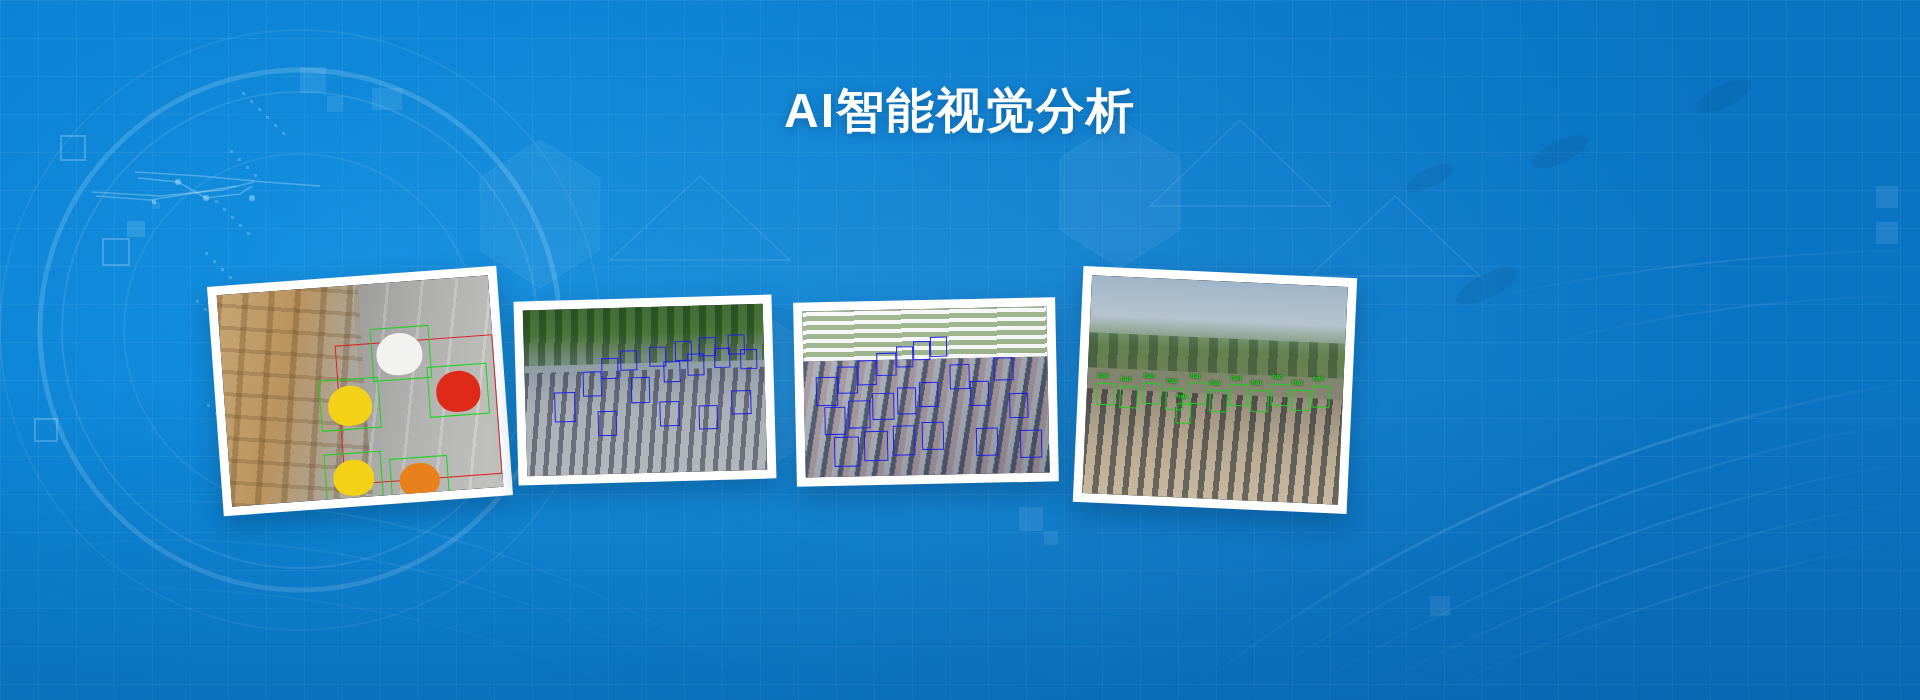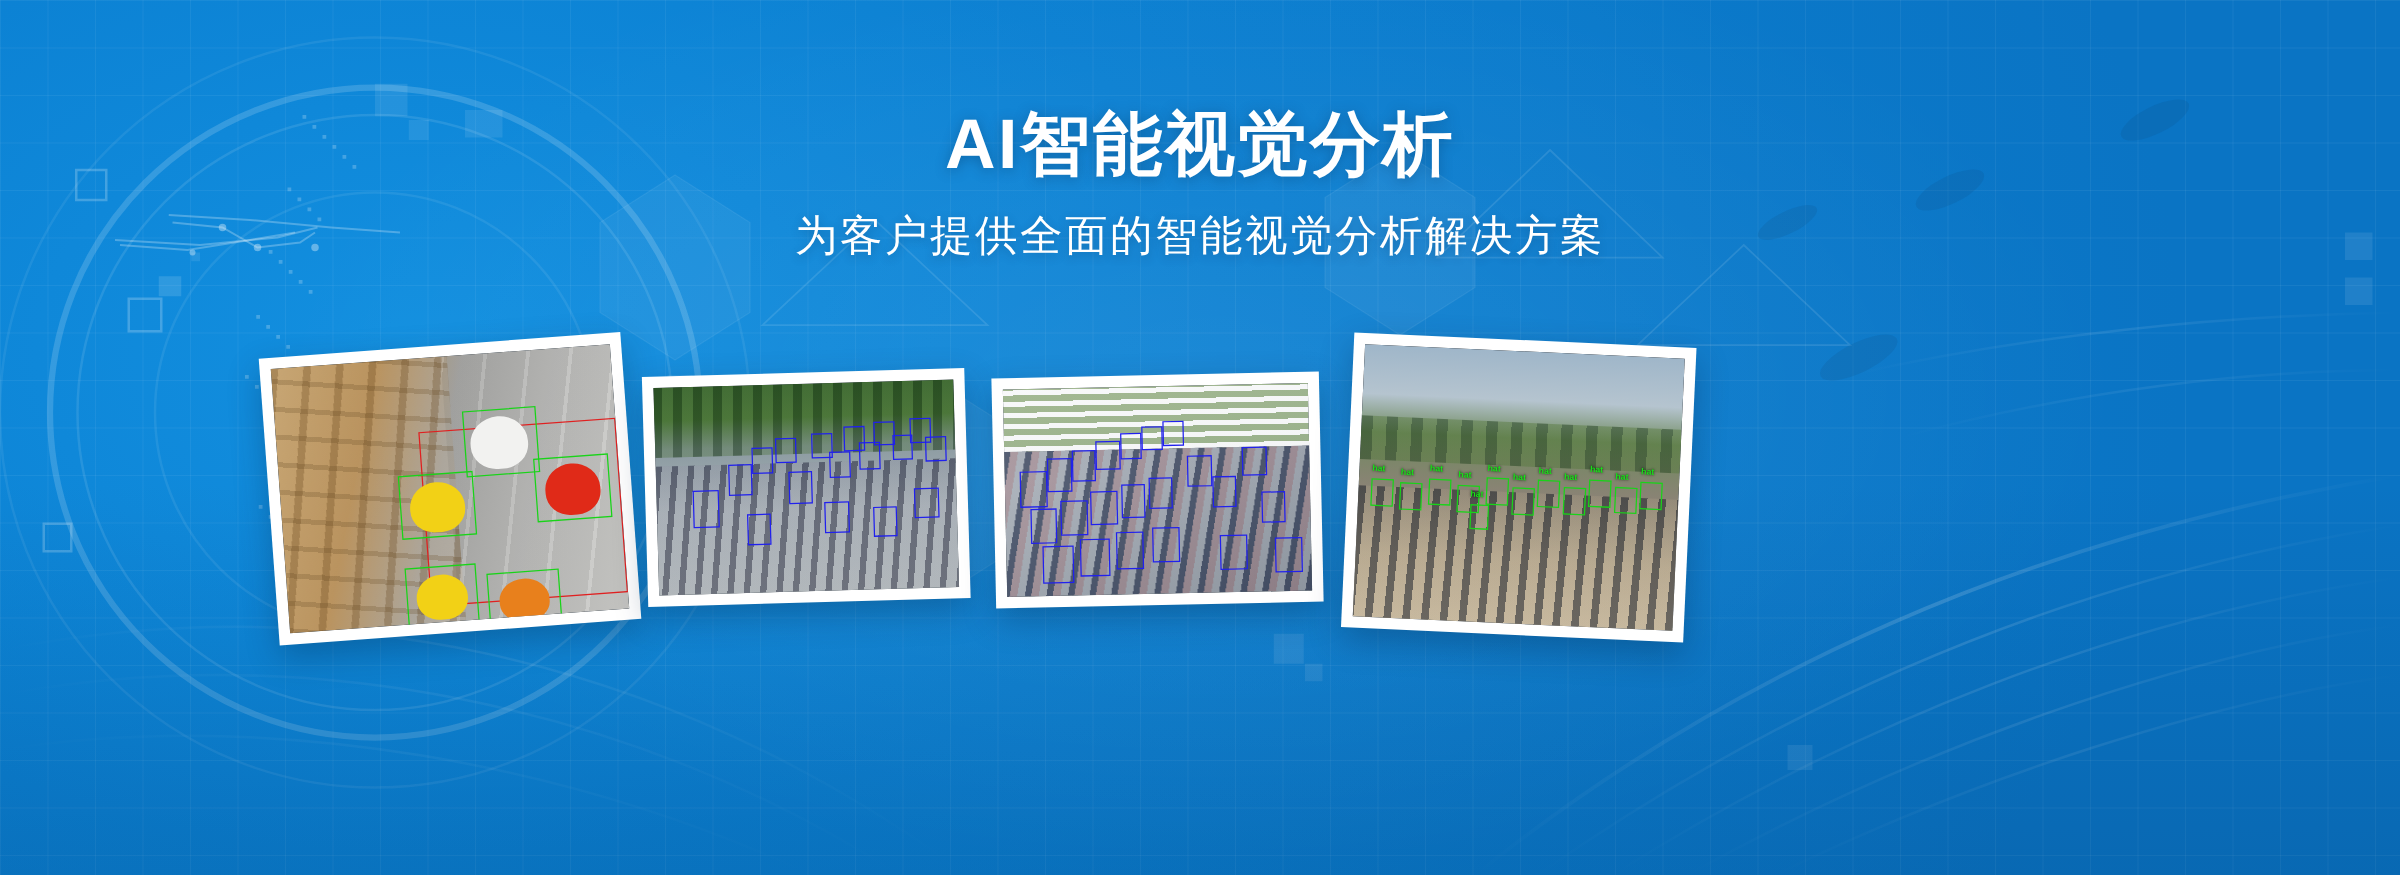--- a/index.html
+++ b/index.html
@@ -30,21 +30,21 @@
   .sq{position:absolute;}
   .sq.outline{border:2px solid rgba(255,255,255,.22);background:transparent;}
   .sq.fill{background:rgba(255,255,255,.13);}
   .sq.fill.soft{background:rgba(255,255,255,.09);}
 
   
   .text-wrap{
     position:absolute;left:0;right:0;top:84px;text-align:center;z-index:6;
   }
   .headline{
-    margin:0;color:#ffffff;font-size:56px;line-height:1.12;font-weight:700;
+    margin:0;color:#ffffff;font-size:48px;line-height:1.12;font-weight:700;
     letter-spacing:2px;
     text-shadow:0 2px 10px rgba(0,42,82,.35);
   }
   .subhead{
     margin:22px 0 0 0;color:#ffffff;font-size:34px;line-height:1.2;font-weight:400;
     letter-spacing:2px;
     text-shadow:0 2px 8px rgba(0,42,82,.28);
   }
 
   
@@ -249,21 +249,20 @@
     <div class="sq fill soft" style="left:1044px;top:531px;width:14px;height:14px;"></div>
     <div class="sq fill soft" style="left:1430px;top:596px;width:20px;height:20px;"></div>
     <div class="sq fill soft" style="left:1876px;top:186px;width:22px;height:22px;"></div>
     <div class="sq fill soft" style="left:1876px;top:222px;width:22px;height:22px;"></div>
   </div>
 
   <div class="layer vignette"></div>
 
   <div class="text-wrap">
     <h1 class="headline">AI智能视觉分析</h1>
-    <p class="subhead">为客户提供全面的智能视觉分析解决方案</p>
   </div>
 
   <div class="strip">
 
     <div class="shot s1">
       <div class="inner">
         <div class="scene scene-warehouse"></div>
 
         <div class="box red" style="left:42%;top:28%;width:58%;height:66%;"></div>
 

